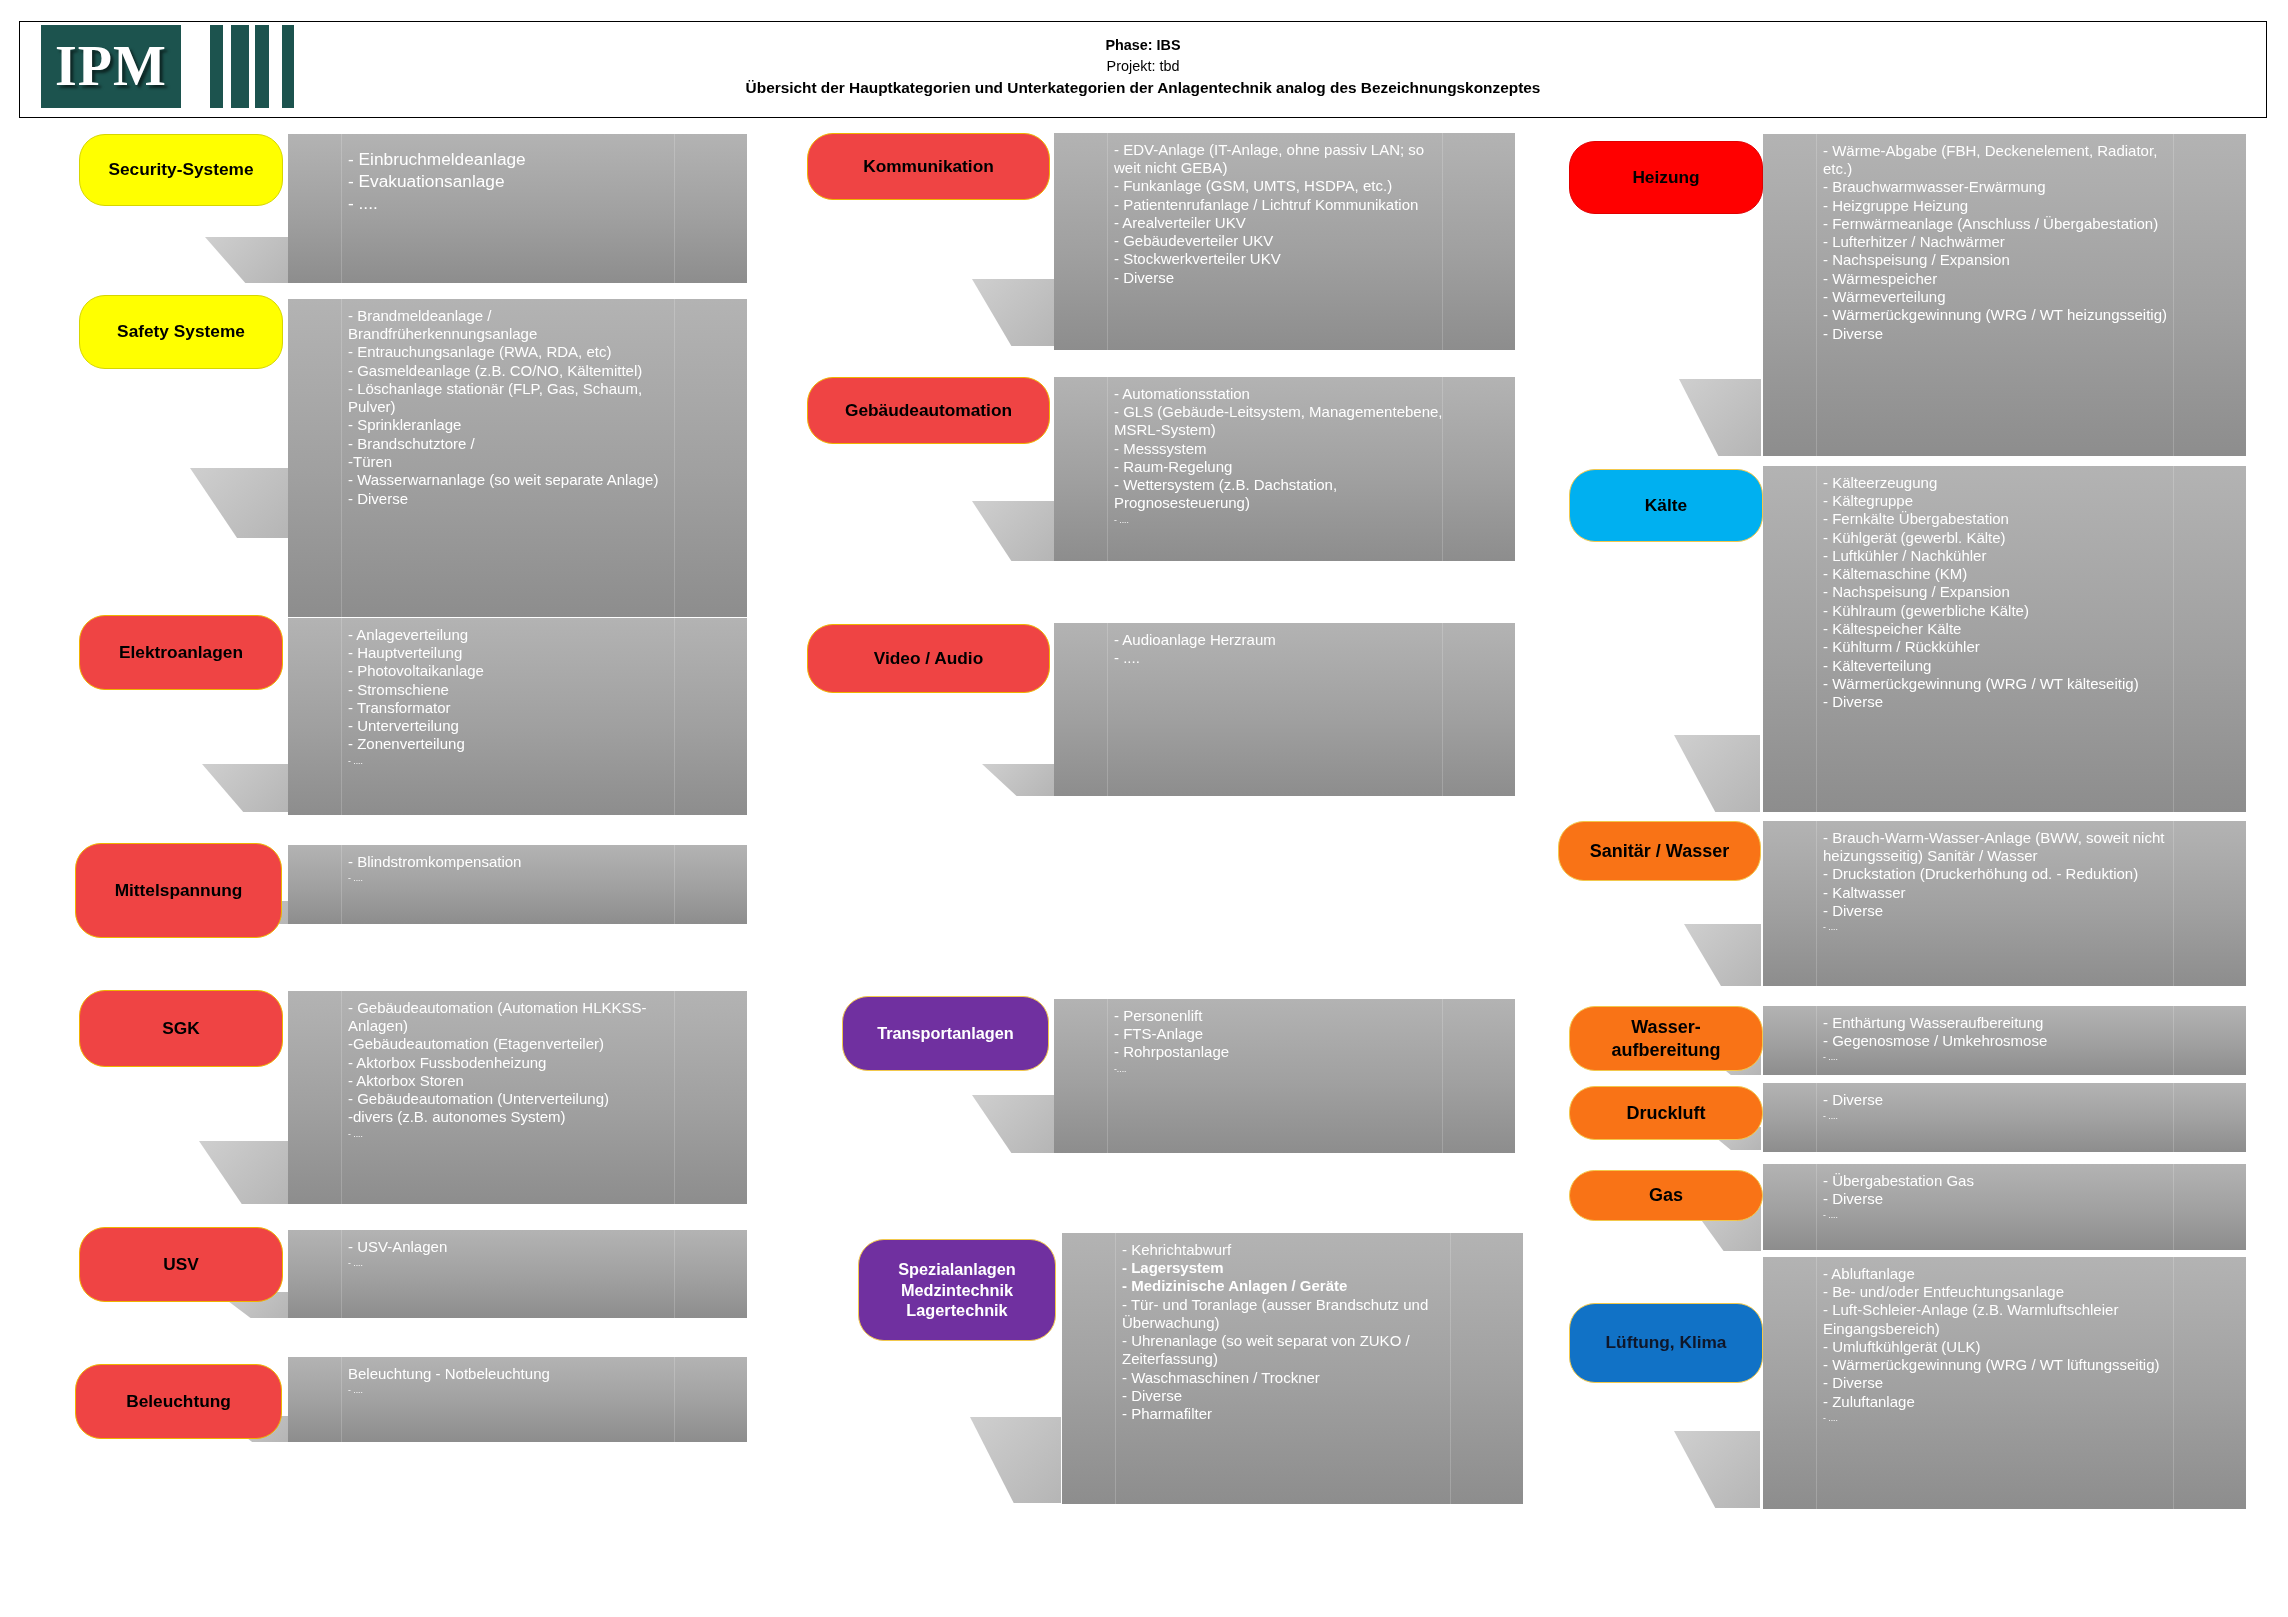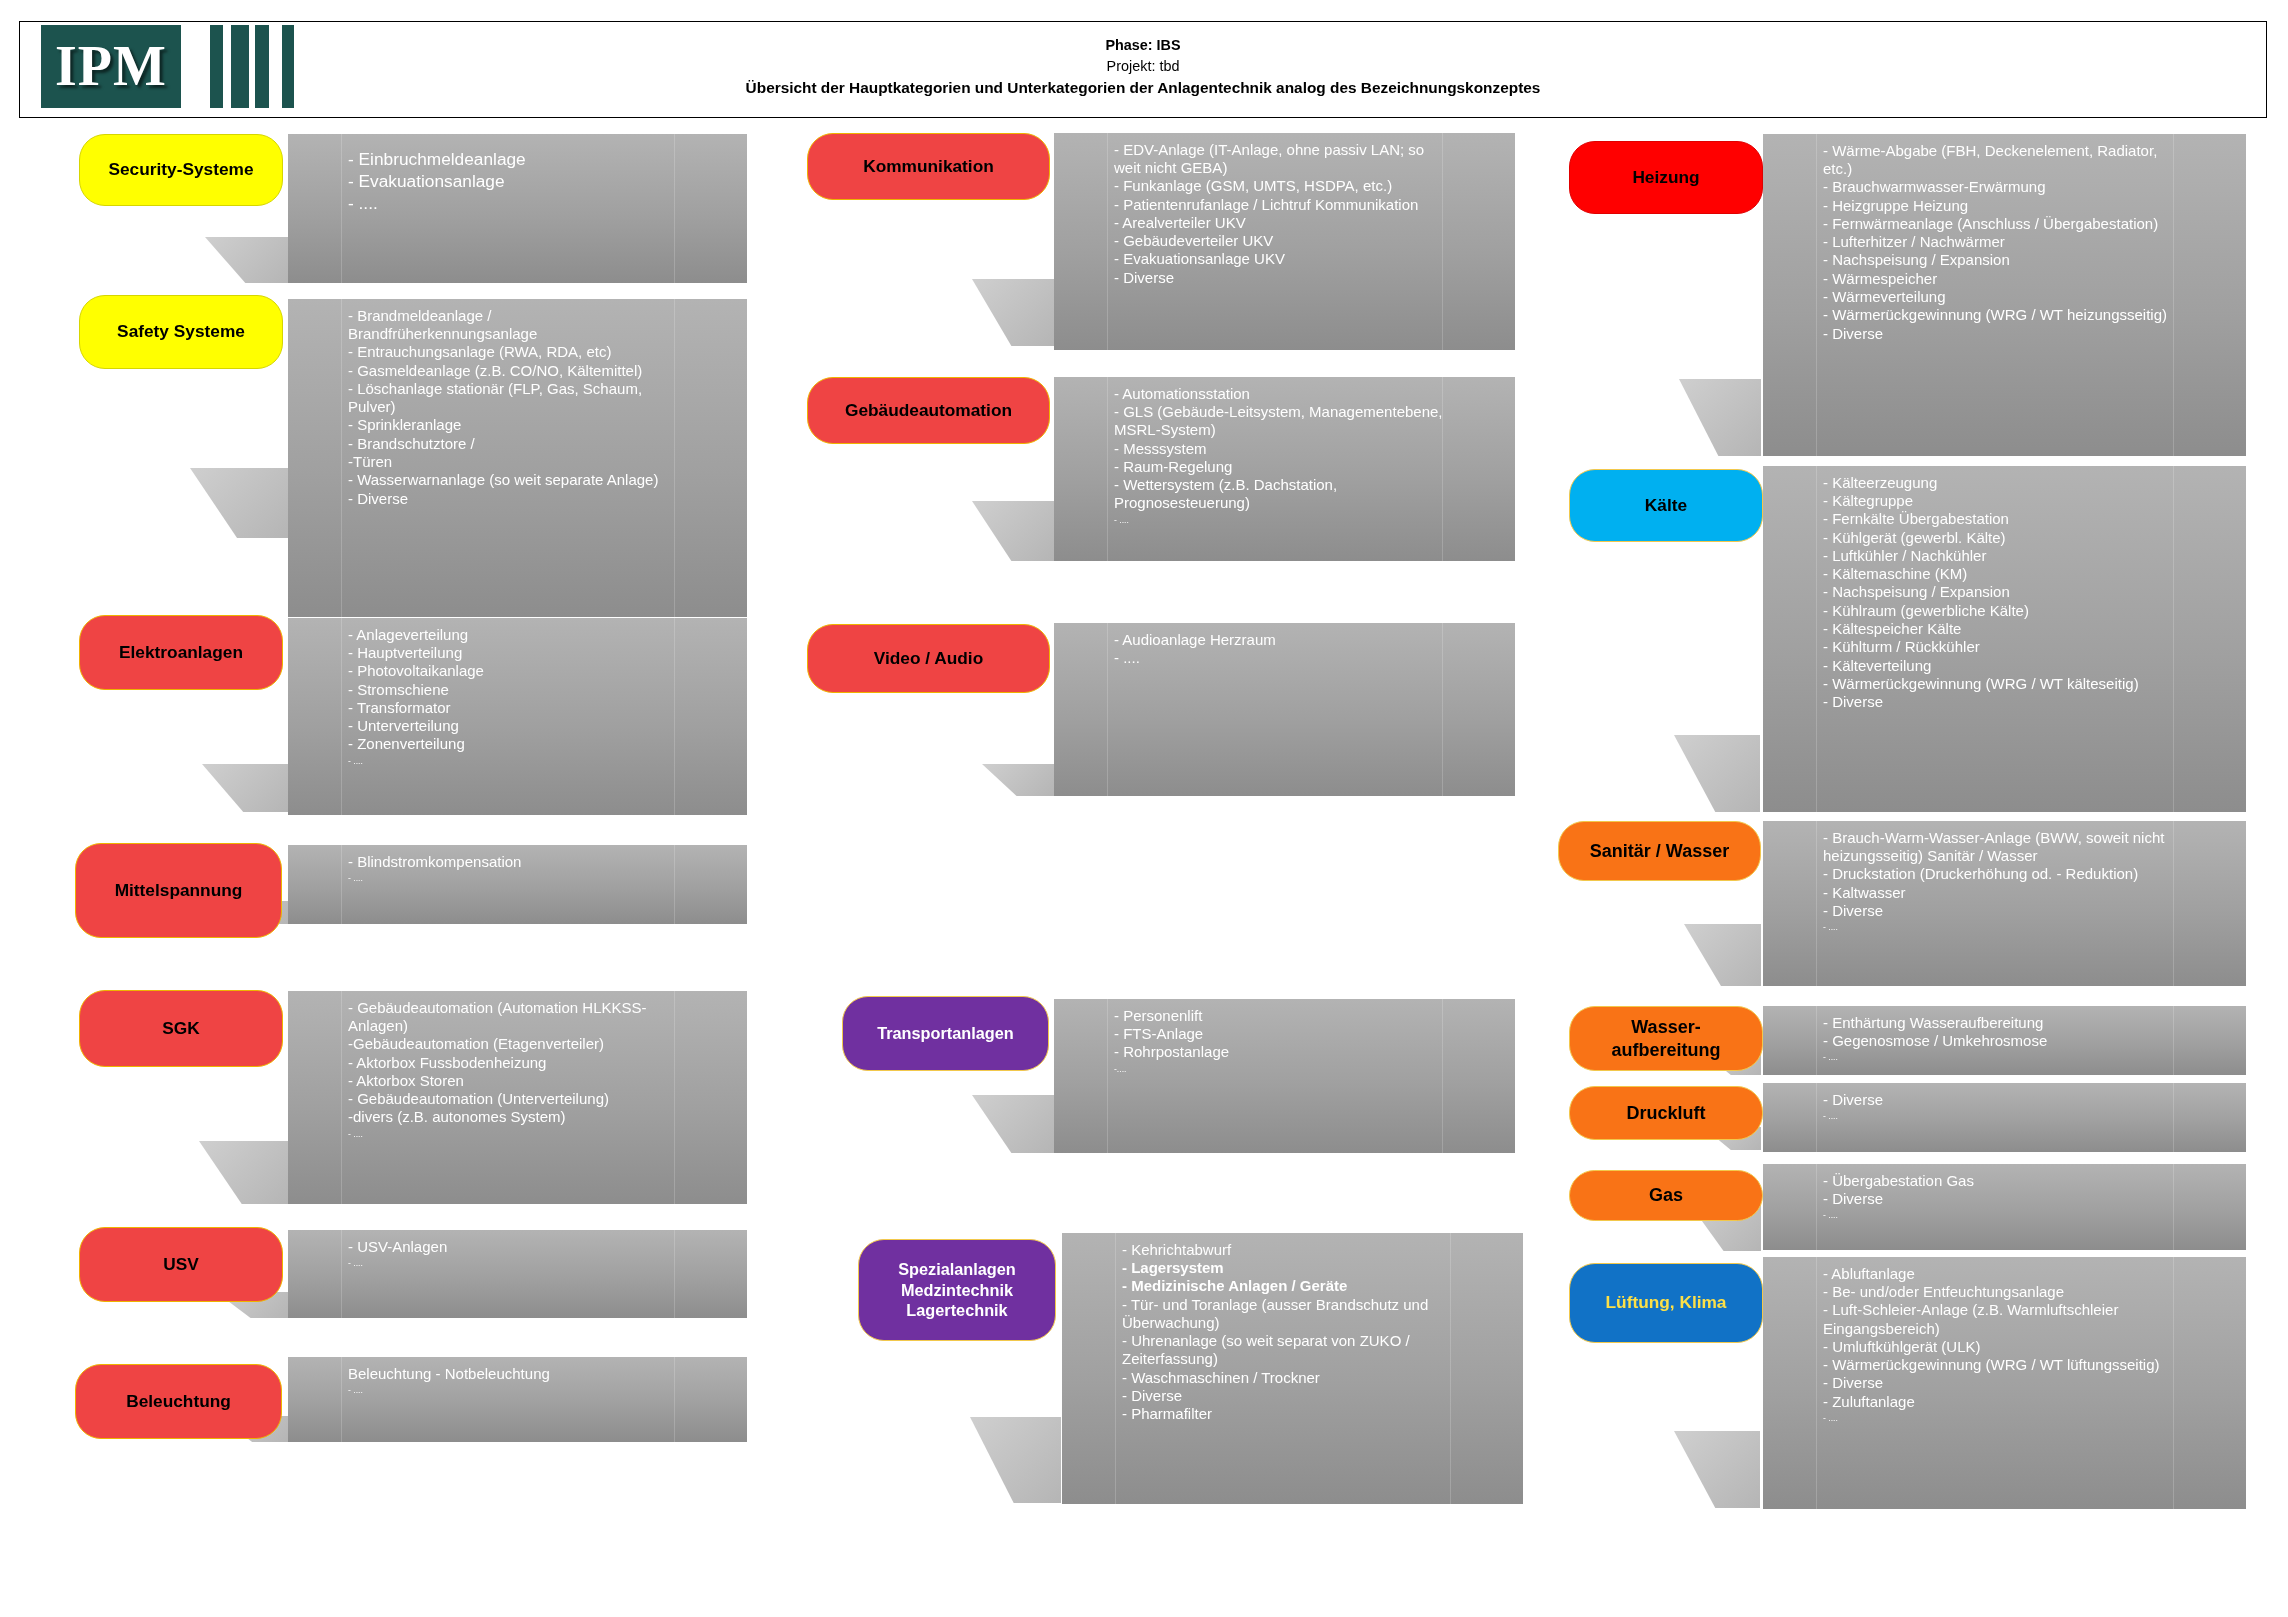--- a/index.html
+++ b/index.html
@@ -19,21 +19,21 @@
   .header-text .bold{font-weight:bold;}
   .header-text .title-line{font-weight:bold;font-size:15.4px;}
 
   
   .cat{position:absolute;box-sizing:border-box;border-radius:26px;display:flex;align-items:center;justify-content:center;text-align:center;font-weight:bold;font-size:17.3px;color:#000;white-space:pre-line;line-height:1.25;padding:3.8px 7.7px;}
   .cat.yellow{background:#ffff00;border:1px solid #d6d600;}
   .cat.orange{background:#ef4444;border:1px solid #efb300;}
   .cat.red{background:#ff0000;border:1px solid #e00000;}
   .cat.cyan{background:#00b0f0;border:1.9px solid #f2c84b;}
   .cat.green{background:#f97316;border:1.9px solid #f2c84b;font-size:18px;text-align:center;}
-  .cat.blue{background:#1172c6;border:1.9px solid #f2c84b;color:#fde047;}
+  .cat.blue{background:#1172c6;border:1.9px solid #f2c84b;color:#0f172a;margin-top:40px;}
   .cat.purple{background:#7030a0;border:1.9px solid #f2c84b;color:#fff;font-size:16.3px;}
 
   
   .gray{position:absolute;box-sizing:border-box;color:#fff;padding:7.7px 72px 5.8px 60px;
     background:
       linear-gradient(rgba(255,255,255,.18),rgba(255,255,255,.18)) 53px 0/1px 100% no-repeat,
       linear-gradient(rgba(255,255,255,.18),rgba(255,255,255,.18)) calc(100% - 72px) 0/1px 100% no-repeat,
       linear-gradient(180deg,#b3b3b3 0%,#a0a0a0 55%,#8d8d8d 100%);
   }
   .gray .item{font-size:15px;line-height:1.22;}
@@ -136,21 +136,21 @@
     </div>
 
   <div class="shadow" style="left:972px;top:279px;width:82px;height:67px"></div>
   <div class="cat orange" style="left:807px;top:133px;width:243px;height:67px"><span>Kommunikation</span></div>
   <div class="gray" style="left:1054px;top:133px;width:461px;height:217px">
       <div class="item">- EDV-Anlage (IT-Anlage, ohne passiv LAN; so weit nicht GEBA)</div>
       <div class="item">- Funkanlage (GSM, UMTS, HSDPA, etc.)</div>
       <div class="item">- Patientenrufanlage / Lichtruf Kommunikation</div>
       <div class="item">- Arealverteiler UKV</div>
       <div class="item">- Gebäudeverteiler UKV</div>
-      <div class="item">- Evakuationsanlage UKV</div>
+      <div class="item">- Stockwerkverteiler UKV</div>
       <div class="item">- Diverse</div>
     </div>
 
   <div class="shadow" style="left:972px;top:501px;width:82px;height:60px"></div>
   <div class="cat orange" style="left:807px;top:377px;width:243px;height:67px"><span>Gebäudeautomation</span></div>
   <div class="gray" style="left:1054px;top:377px;width:461px;height:184px">
       <div class="item">- Automationsstation</div>
       <div class="item">- GLS (Gebäude-Leitsystem, Managementebene, MSRL-System)</div>
       <div class="item">- Messsystem</div>
       <div class="item">- Raum-Regelung</div>

